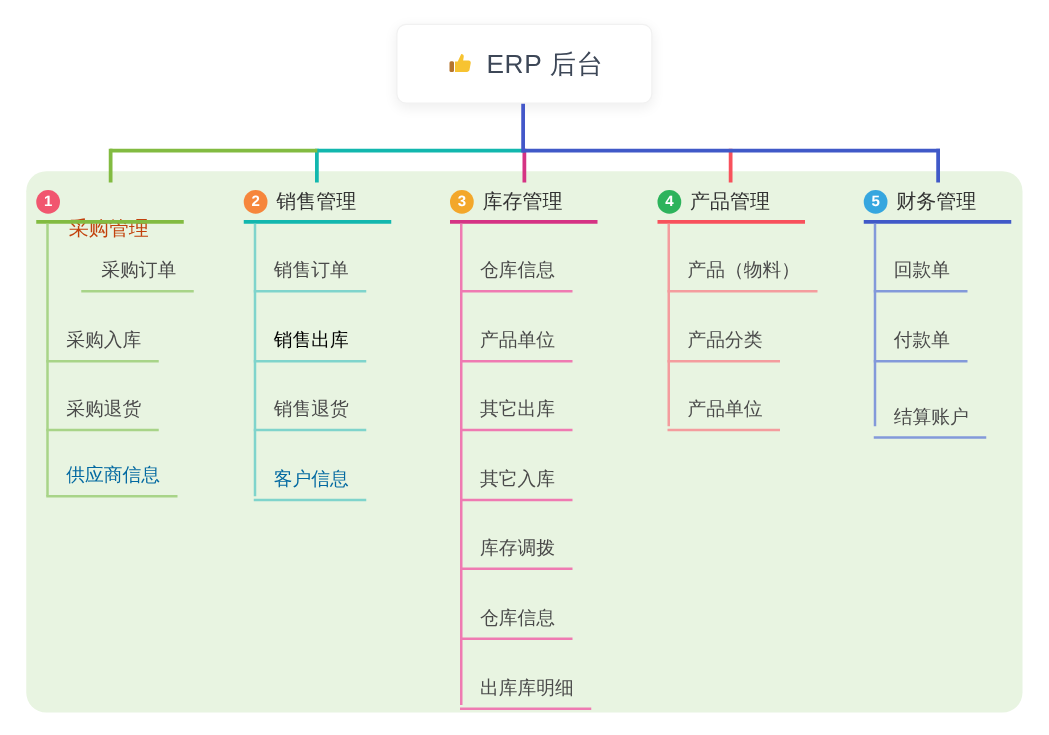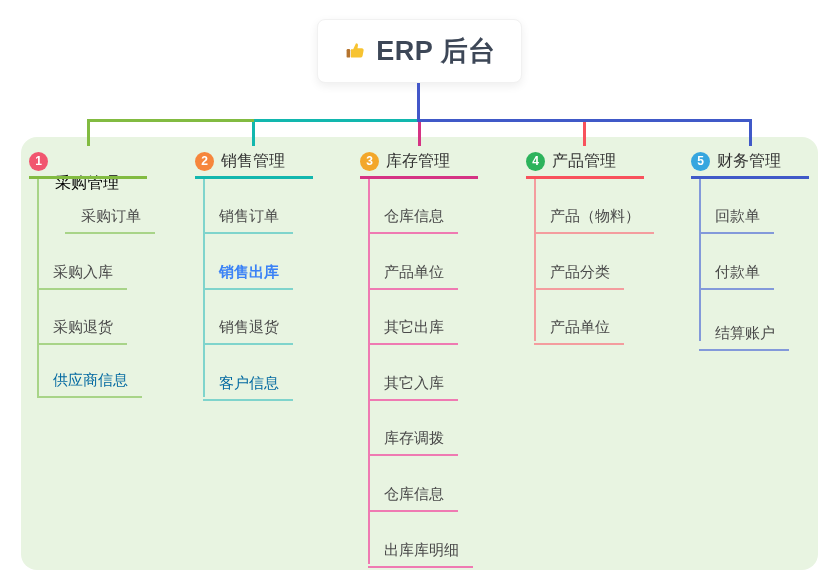--- a/index.html
+++ b/index.html
@@ -11,21 +11,21 @@
     position:absolute;left:21px;top:137px;width:797px;height:433px;
     border-radius:16px;
   }
   .root-card{
     position:absolute;left:317px;top:19px;width:205px;height:64px;
     background:#ffffff;border:1px solid #f1f1f1;border-radius:8px;
     box-shadow:0 3px 10px rgba(0,0,0,0.07);
     display:flex;align-items:center;justify-content:center;gap:9px;
     box-sizing:border-box;
   }
-  .root-title{font-size:27px;font-weight:700;letter-spacing:.5px;}
+  .root-title{font-size:21px;font-weight:400;letter-spacing:.5px;}
   .thumb-icon{width:24px;height:24px;display:inline-block;}
   .vline,.hline,.drop,.trunk{position:absolute;}
   .branch-title{
     position:absolute;height:24px;display:flex;align-items:center;gap:7px;
   }
   .badge{
     width:19px;height:19px;border-radius:50%;color:#fff;font-size:12px;
     display:flex;align-items:center;justify-content:center;flex:0 0 auto;
     font-weight:700;
   }
@@ -60,36 +60,36 @@
       <div class="drop" style="left: 583px; top: 119px; width: 3px; height: 27px; background: rgb(248, 81, 92);"></div>
       <div class="drop" style="left: 748.5px; top: 119px; width: 3px; height: 27px; background: rgb(64, 89, 200);"></div>
       <div class="hline" style="left: 88px; top: 119px; width: 165.5px; height: 3px; background: rgb(130, 187, 65);"></div>
       <div class="hline" style="left: 253.5px; top: 119px; width: 165.5px; height: 3px; background: rgb(18, 183, 174);"></div>
       <div class="hline" style="left: 419px; top: 119px; width: 332.5px; height: 3px; background: rgb(64, 89, 200);"></div>
       <div class="vline" style="left: 417px; top: 83px; width: 3px; height: 39px; background: rgb(67, 87, 201);"></div>
     </div>
   <div id="branches">
       <div class="branch-title" style="left: 29px; top: 149px; width: 118px;">
         <div class="badge" style="background: rgb(241, 86, 111);">1</div>
-        <div class="branch-label" style="color: #000000; margin-top: 44px;">采购管理</div>
+        <div class="branch-label" style="color: #c2410c; margin-top: 44px;">采购管理</div>
       </div>
       <div class="title-underline" style="left: 29px; top: 176px; width: 118px; background: rgb(130, 187, 65);"></div>
       <div class="trunk" style="left: 37px; top: 179px; width: 2px; height: 218px; background: rgb(168, 212, 136);"></div>
       <div class="child-node" style="left: 37px; top: 194px; border-bottom: 2px solid rgb(168, 212, 136); color: rgb(74, 74, 74); margin-left: 28px;">采购订单</div>
       <div class="child-node" style="left: 37px; top: 250px; border-bottom: 2px solid rgb(168, 212, 136); color: rgb(74, 74, 74);">采购入库</div>
       <div class="child-node" style="left: 37px; top: 305px; border-bottom: 2px solid rgb(168, 212, 136); color: rgb(74, 74, 74);">采购退货</div>
       <div class="child-node" style="left: 37px; top: 358px; border-bottom: 2px solid rgb(168, 212, 136); color: #0369a1; text-align: right;">供应商信息</div>
       <div class="branch-title" style="left: 195px; top: 149px; width: 118px;">
         <div class="badge" style="background: rgb(246, 134, 60);">2</div>
         <div class="branch-label" style="color: rgb(51, 51, 51);">销售管理</div>
       </div>
       <div class="title-underline" style="left: 195px; top: 176px; width: 118px; background: rgb(18, 183, 174);"></div>
       <div class="trunk" style="left: 203px; top: 179px; width: 2px; height: 218px; background: rgb(127, 212, 204);"></div>
       <div class="child-node" style="left: 203px; top: 194px; border-bottom: 2px solid rgb(127, 212, 204); color: rgb(74, 74, 74);">销售订单</div>
-      <div class="child-node" style="left: 203px; top: 250px; border-bottom: 2px solid rgb(127, 212, 204); color: #3b82f6; font-weight: bold;">销售出库</div>
+      <div class="child-node" style="left: 203px; top: 250px; border-bottom: 2px solid rgb(127, 212, 204); color: #000000;">销售出库</div>
       <div class="child-node" style="left: 203px; top: 305px; border-bottom: 2px solid rgb(127, 212, 204); color: rgb(74, 74, 74);">销售退货</div>
       <div class="child-node" style="left: 203px; top: 361px; border-bottom: 2px solid rgb(127, 212, 204); color: #0369a1;">客户信息</div>
       <div class="branch-title" style="left: 360px; top: 149px; width: 118px;">
         <div class="badge" style="background: rgb(243, 167, 42);">3</div>
         <div class="branch-label" style="color: rgb(51, 51, 51);">库存管理</div>
       </div>
       <div class="title-underline" style="left: 360px; top: 176px; width: 118px; background: rgb(213, 51, 132);"></div>
       <div class="trunk" style="left: 368px; top: 179px; width: 2px; height: 385px; background: rgb(239, 122, 178);"></div>
       <div class="child-node" style="left: 368px; top: 194px; border-bottom: 2px solid rgb(239, 122, 178); color: rgb(74, 74, 74);">仓库信息</div>
       <div class="child-node" style="left: 368px; top: 250px; border-bottom: 2px solid rgb(239, 122, 178); color: rgb(74, 74, 74);">产品单位</div>

